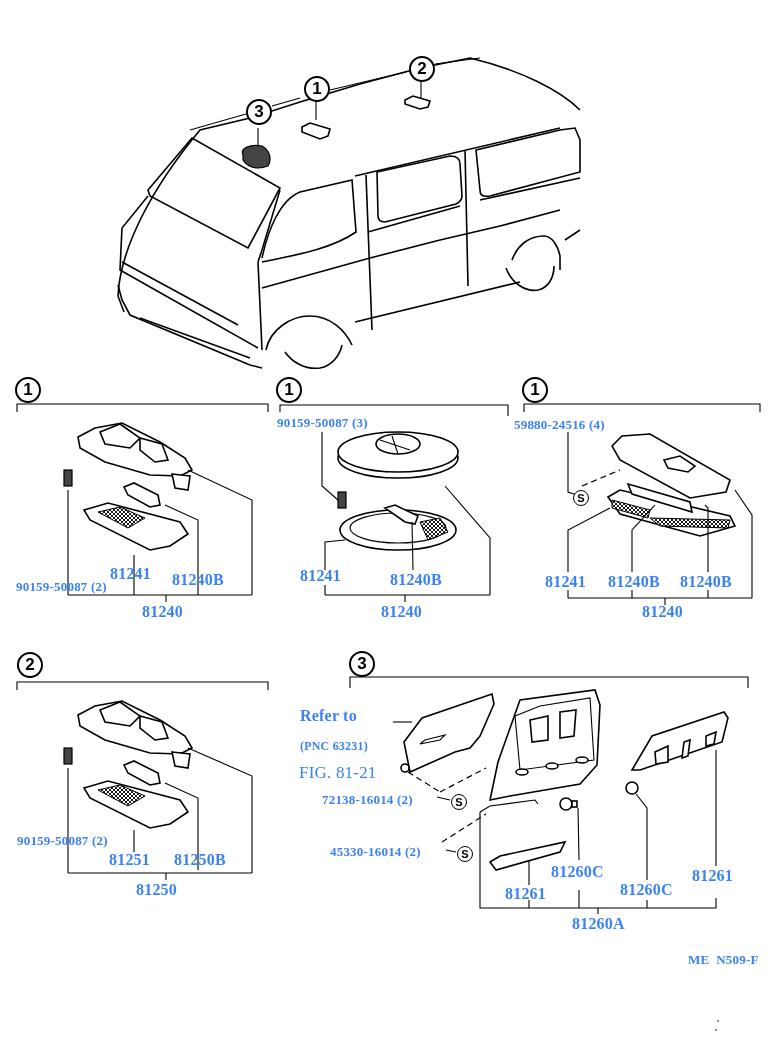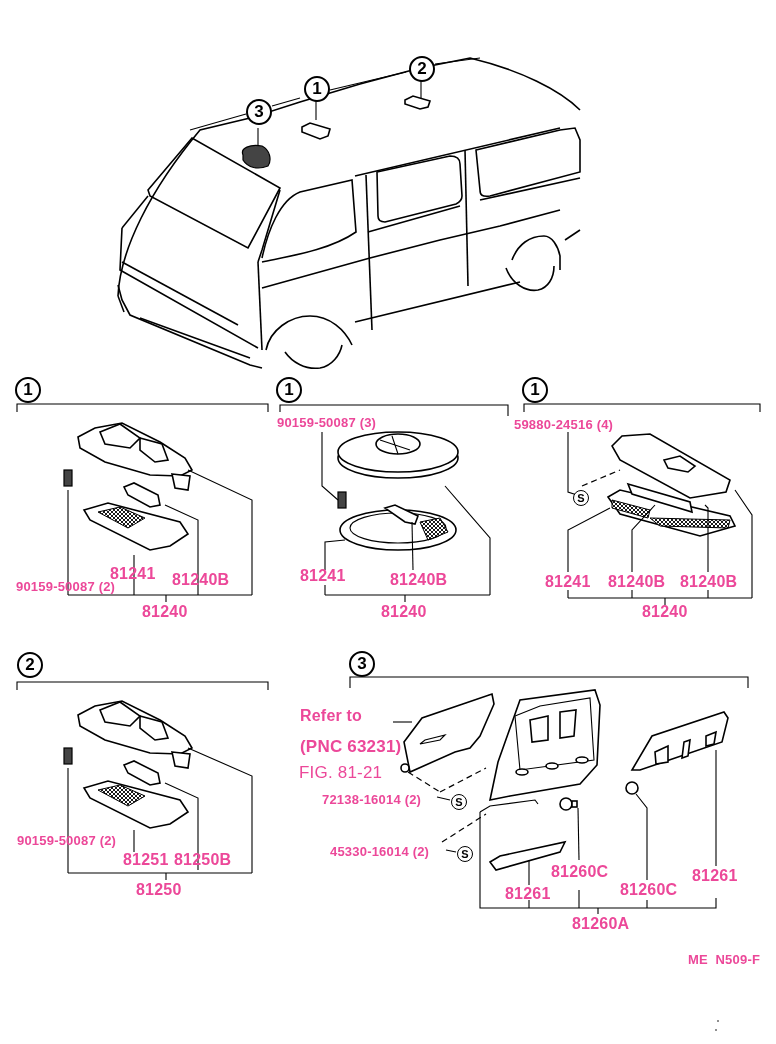--- a/index.html
+++ b/index.html
@@ -1,22 +1,22 @@
 <!DOCTYPE html>
 <html><head>
 <meta charset="utf-8">
 <style>
   html, body { margin: 0; padding: 0; background: #ffffff; }
   body { width: 776px; height: 1044px; position: relative; overflow: hidden;
          font-family: "Liberation Sans", sans-serif; color: #000; }
   #stage { position: absolute; left: 0; top: 0; width: 776px; height: 1044px; }
-  .lbl { position: absolute; font-family: Liberation Sans, sans-serif; font-weight: bold;
-         font-size: 16px; line-height: 16px; white-space: nowrap; color: #ec4899; letter-spacing: 0.2px; }
+  .lbl { position: absolute; font-family: Liberation Serif, serif; font-weight: bold;
+         font-size: 16px; line-height: 16px; white-space: nowrap; color: #3b82f6; letter-spacing: 0.2px; }
   .lbl.sm { font-size: 13px; line-height: 13px; }
-  .lbl.xs { font-size: 17px; line-height: 11px; }
+  .lbl.xs { font-size: 12px; line-height: 11px; }
   .lbl.plain { font-weight: normal; font-size: 17px; }
   .circ { position: absolute; width: 22px; height: 22px; border: 2px solid #000; border-radius: 50%;
           font-family: "Liberation Sans", sans-serif; font-weight: bold; font-size: 17px; line-height: 22px;
           text-align: center; background: #fff; }
   .smark { position: absolute; width: 14px; height: 14px; border: 1.5px solid #000; border-radius: 50%;
            font-family: "Liberation Sans", sans-serif; font-size: 11px; line-height: 14px; text-align: center;
            background: #fff; font-weight: bold; }
   svg { position: absolute; left: 0; top: 0; }
   svg .ln { stroke: #000; fill: none; stroke-width: 1.6; }
   svg .thin { stroke: #000; fill: none; stroke-width: 1.1; }
@@ -250,21 +250,21 @@
 <div class="circ" style="left:522px;top:377px;">1</div>
 <div class="lbl sm" style="left:514px;top:418px;">59880-24516 (4)</div>
 <div class="smark" style="left:573px;top:490px;">S</div>
 <div class="lbl" style="left:545px;top:574px;">81241</div>
 <div class="lbl" style="left:608px;top:574px;">81240B</div>
 <div class="lbl" style="left:680px;top:574px;">81240B</div>
 <div class="lbl" style="left:642px;top:604px;">81240</div>
 
 <div class="circ" style="left:17px;top:652px;">2</div>
 <div class="lbl sm" style="left:17px;top:834px;">90159-50087 (2)</div>
-<div class="lbl" style="left:109px;top:852px;margin-left:14px;">81251</div>
+<div class="lbl" style="left:109px;top:852px;">81251</div>
 <div class="lbl" style="left:174px;top:852px;">81250B</div>
 <div class="lbl" style="left:136px;top:882px;">81250</div>
 
 <div class="circ" style="left:349px;top:651px;">3</div>
 <div class="lbl" style="left:300px;top:708px;">Refer to</div>
 <div class="lbl plain" style="left:299px;top:725px;margin-top:40px;">FIG. 81-21</div>
 <div class="lbl xs" style="left:300px;top:741px;">(PNC 63231)</div>
 <div class="lbl sm" style="left:322px;top:793px;">72138-16014 (2)</div>
 <div class="smark" style="left:451px;top:794px;">S</div>
 <div class="lbl sm" style="left:330px;top:845px;">45330-16014 (2)</div>

